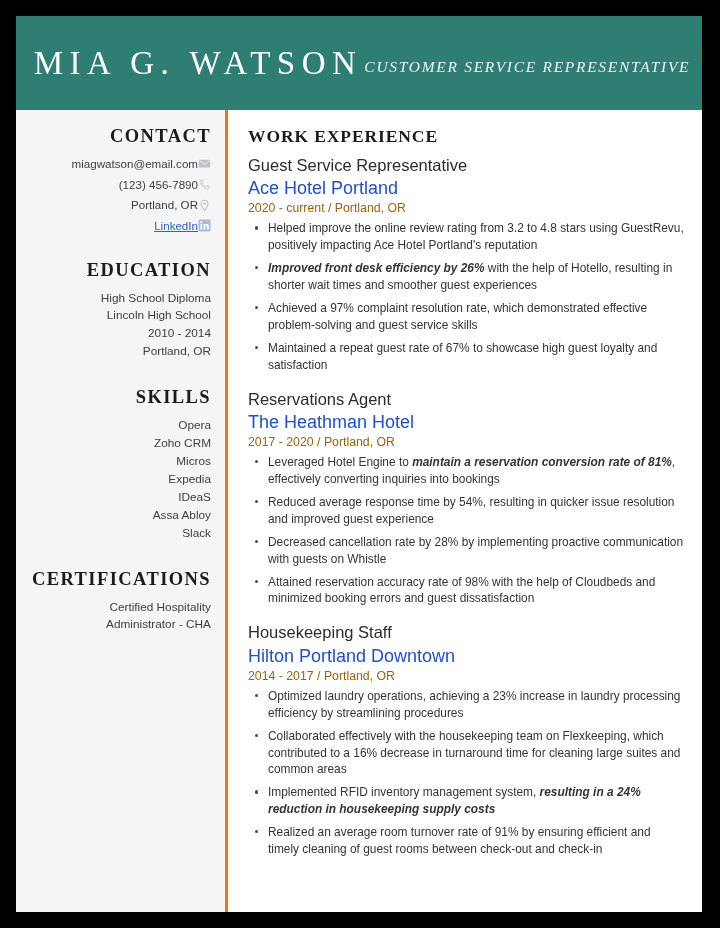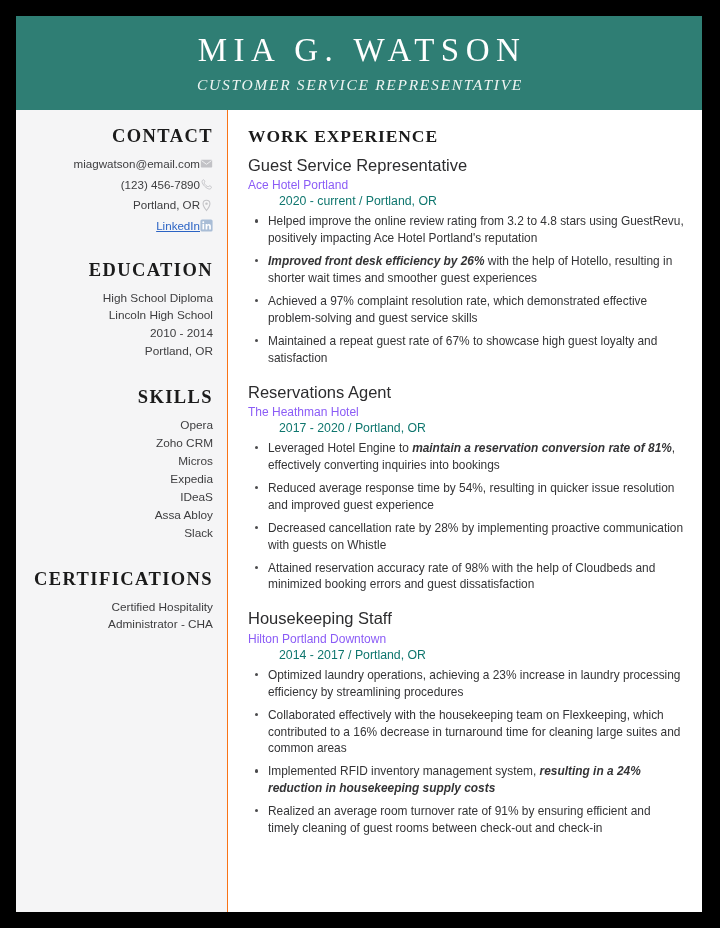--- a/index.html
+++ b/index.html
@@ -22,21 +22,21 @@
     height: 896px;
     background: #ffffff;
     overflow: hidden;
   }
 
   
   .banner {
     height: 94px;
     background: #2f7e74;
     display: flex;
-    flex-direction: column;
+    flex-direction: row;
     align-items: center;
     justify-content: center;
   }
   .banner-name {
     font-family: "Liberation Serif", "DejaVu Serif", serif;
     color: #ffffff;
     font-size: 33px;
     letter-spacing: 6.5px;
     line-height: 1.1;
     padding-left: 6px;
@@ -53,21 +53,21 @@
 
   
   .body-cols {
     display: flex;
     align-items: stretch;
     height: 802px;
   }
   .sidebar {
     width: 212px;
     background: #f5f5f6;
-    border-right: 1px solid #f97316;
+    border-right: 3px solid #f97316;
     padding: 16px 14px 0 10px;
     box-sizing: border-box;
     text-align: right;
   }
   .main {
     flex: 1;
     background: #ffffff;
     padding: 16px 18px 0 20px;
     box-sizing: border-box;
   }
@@ -126,29 +126,28 @@
     margin: 0 0 8px 0;
   }
   .job { margin-bottom: 15px; }
   .job-title {
     font-size: 16.5px;
     color: #2c2c2e;
     line-height: 1.3;
     margin-bottom: 2px;
   }
   .job-company {
-    font-size: 12px;
-    color: #8b5cf6;
+    font-size: 18px;
+    color: #1d4ed8;
     margin-bottom: 2px;
   }
   .job-meta {
     font-size: 12.3px;
-    color: #0f766e;
+    color: #a16207;
     margin-bottom: 5px;
-    margin-left: 31px;
   }
   .bullets {
     margin: 0;
     padding: 0;
     list-style: none;
   }
   .bullets li {
     position: relative;
     padding-left: 20px;
     margin-bottom: 6px;

